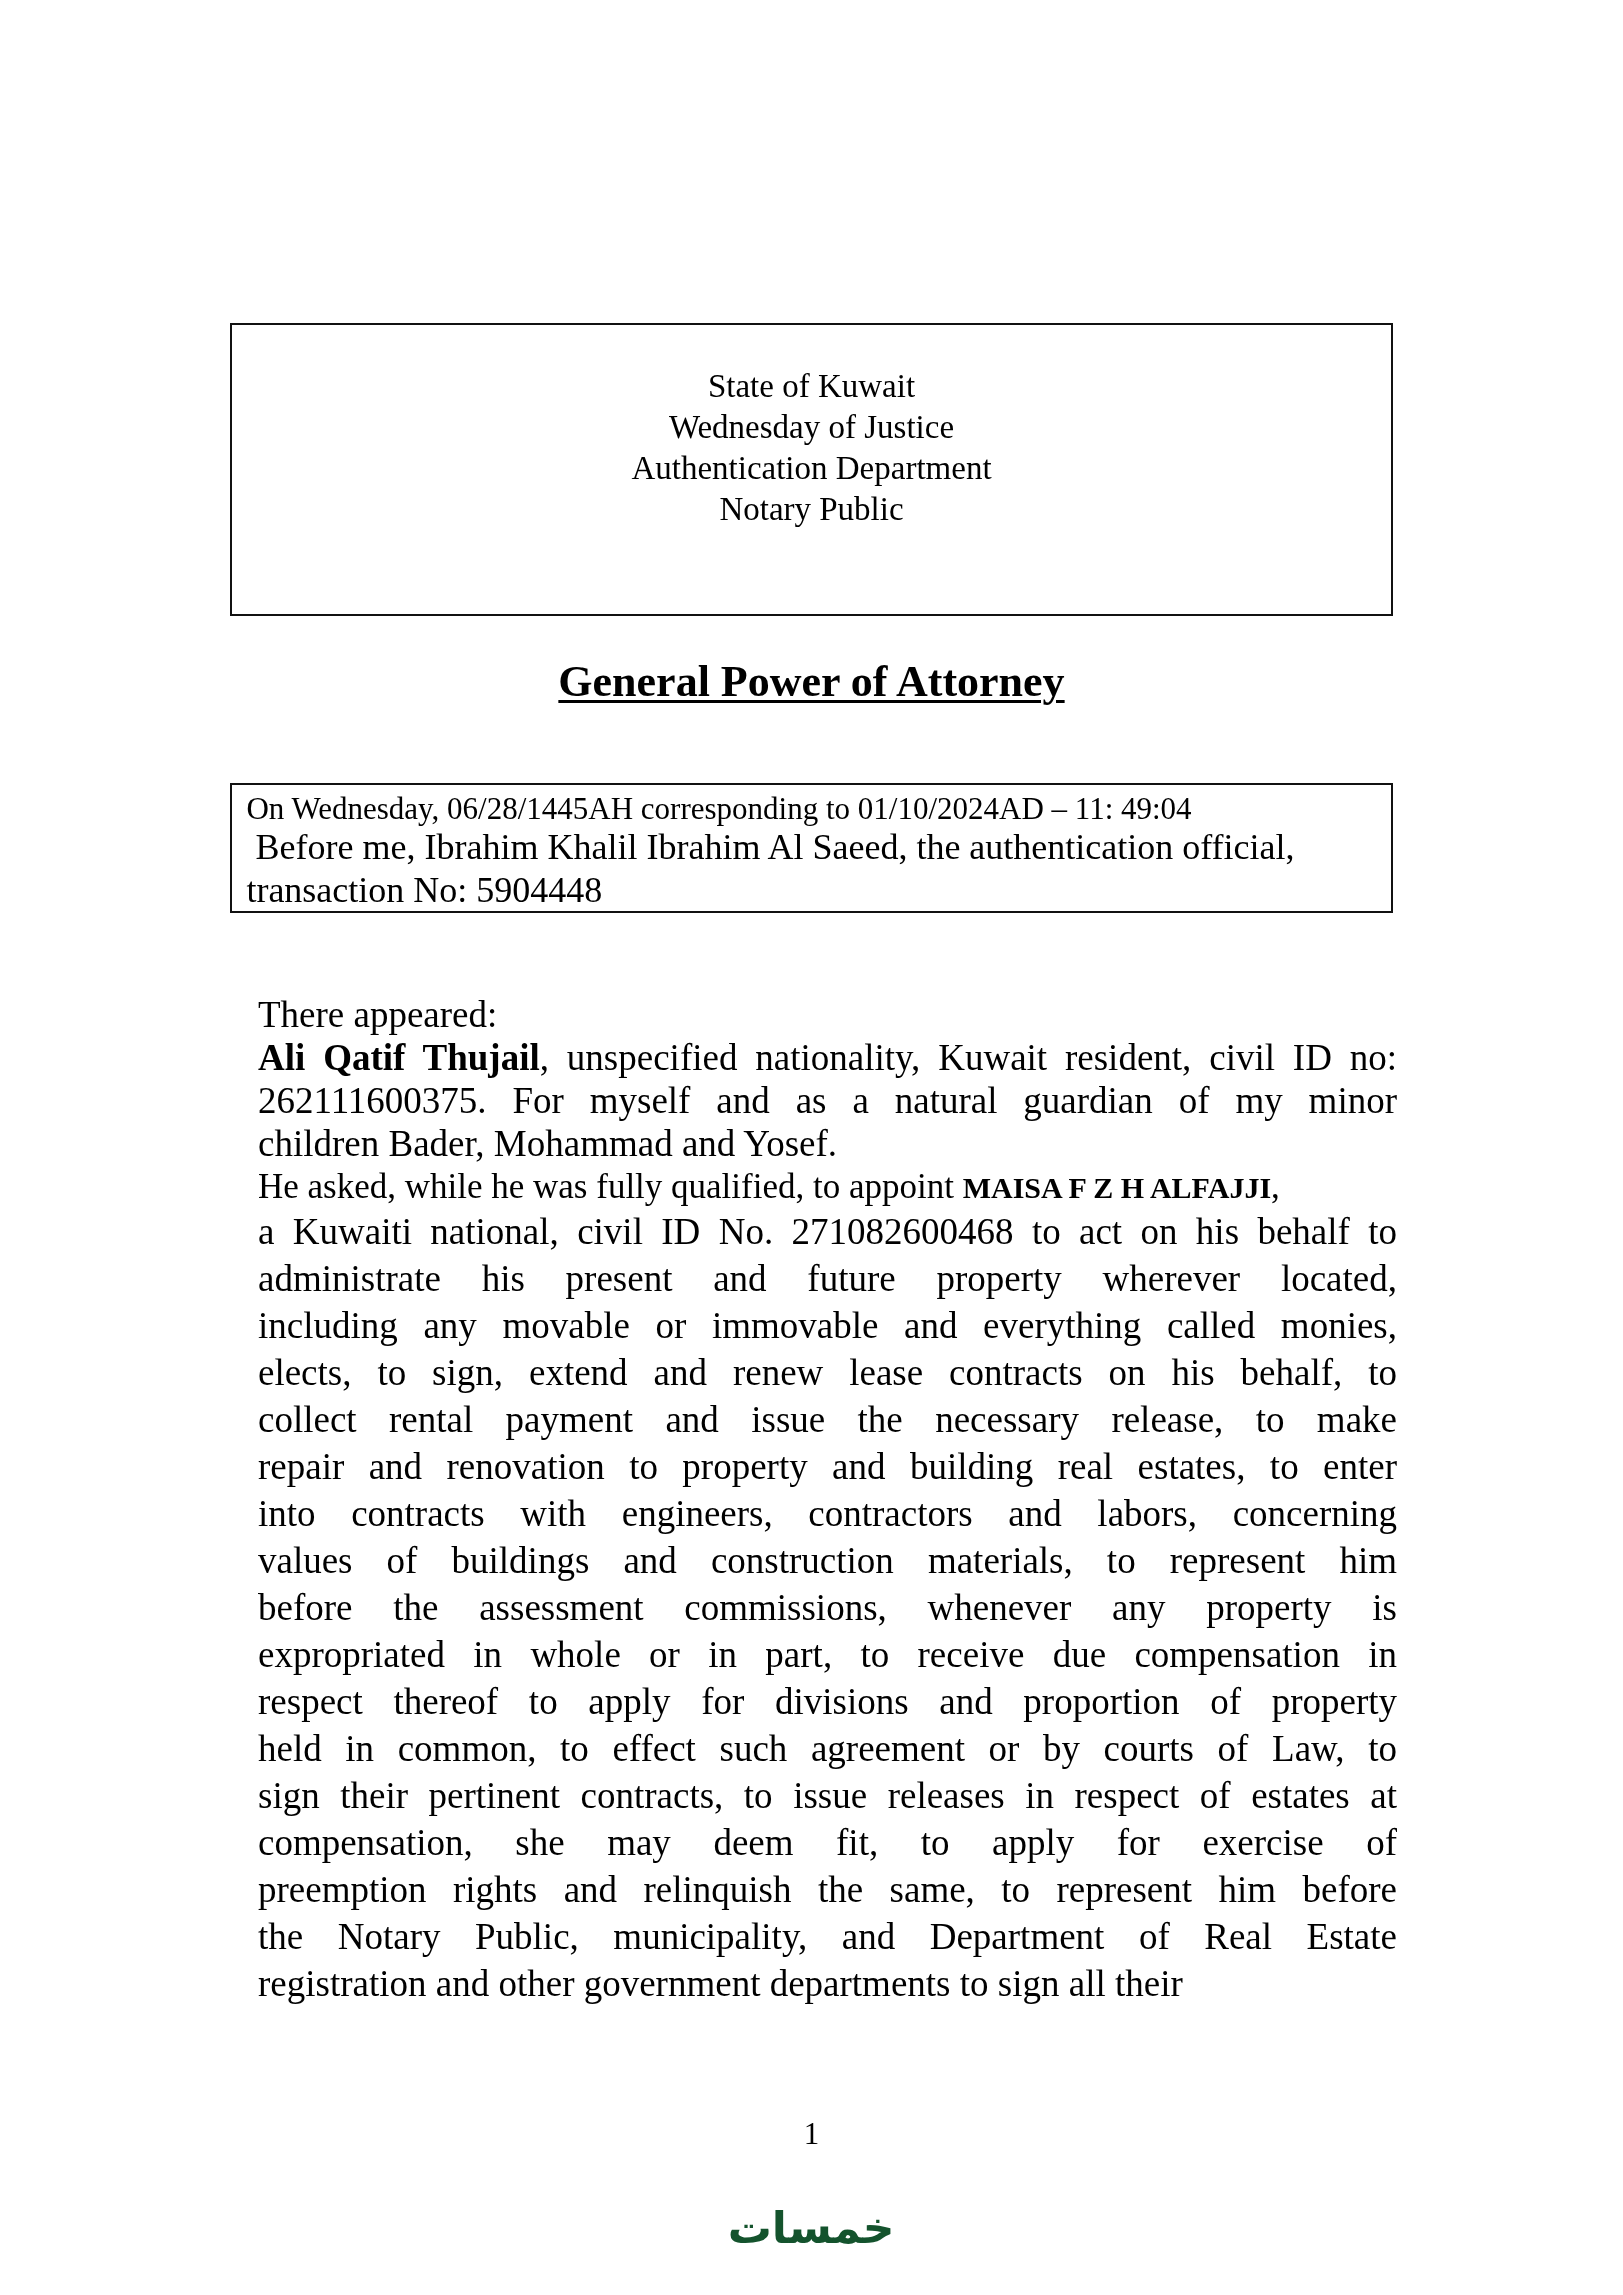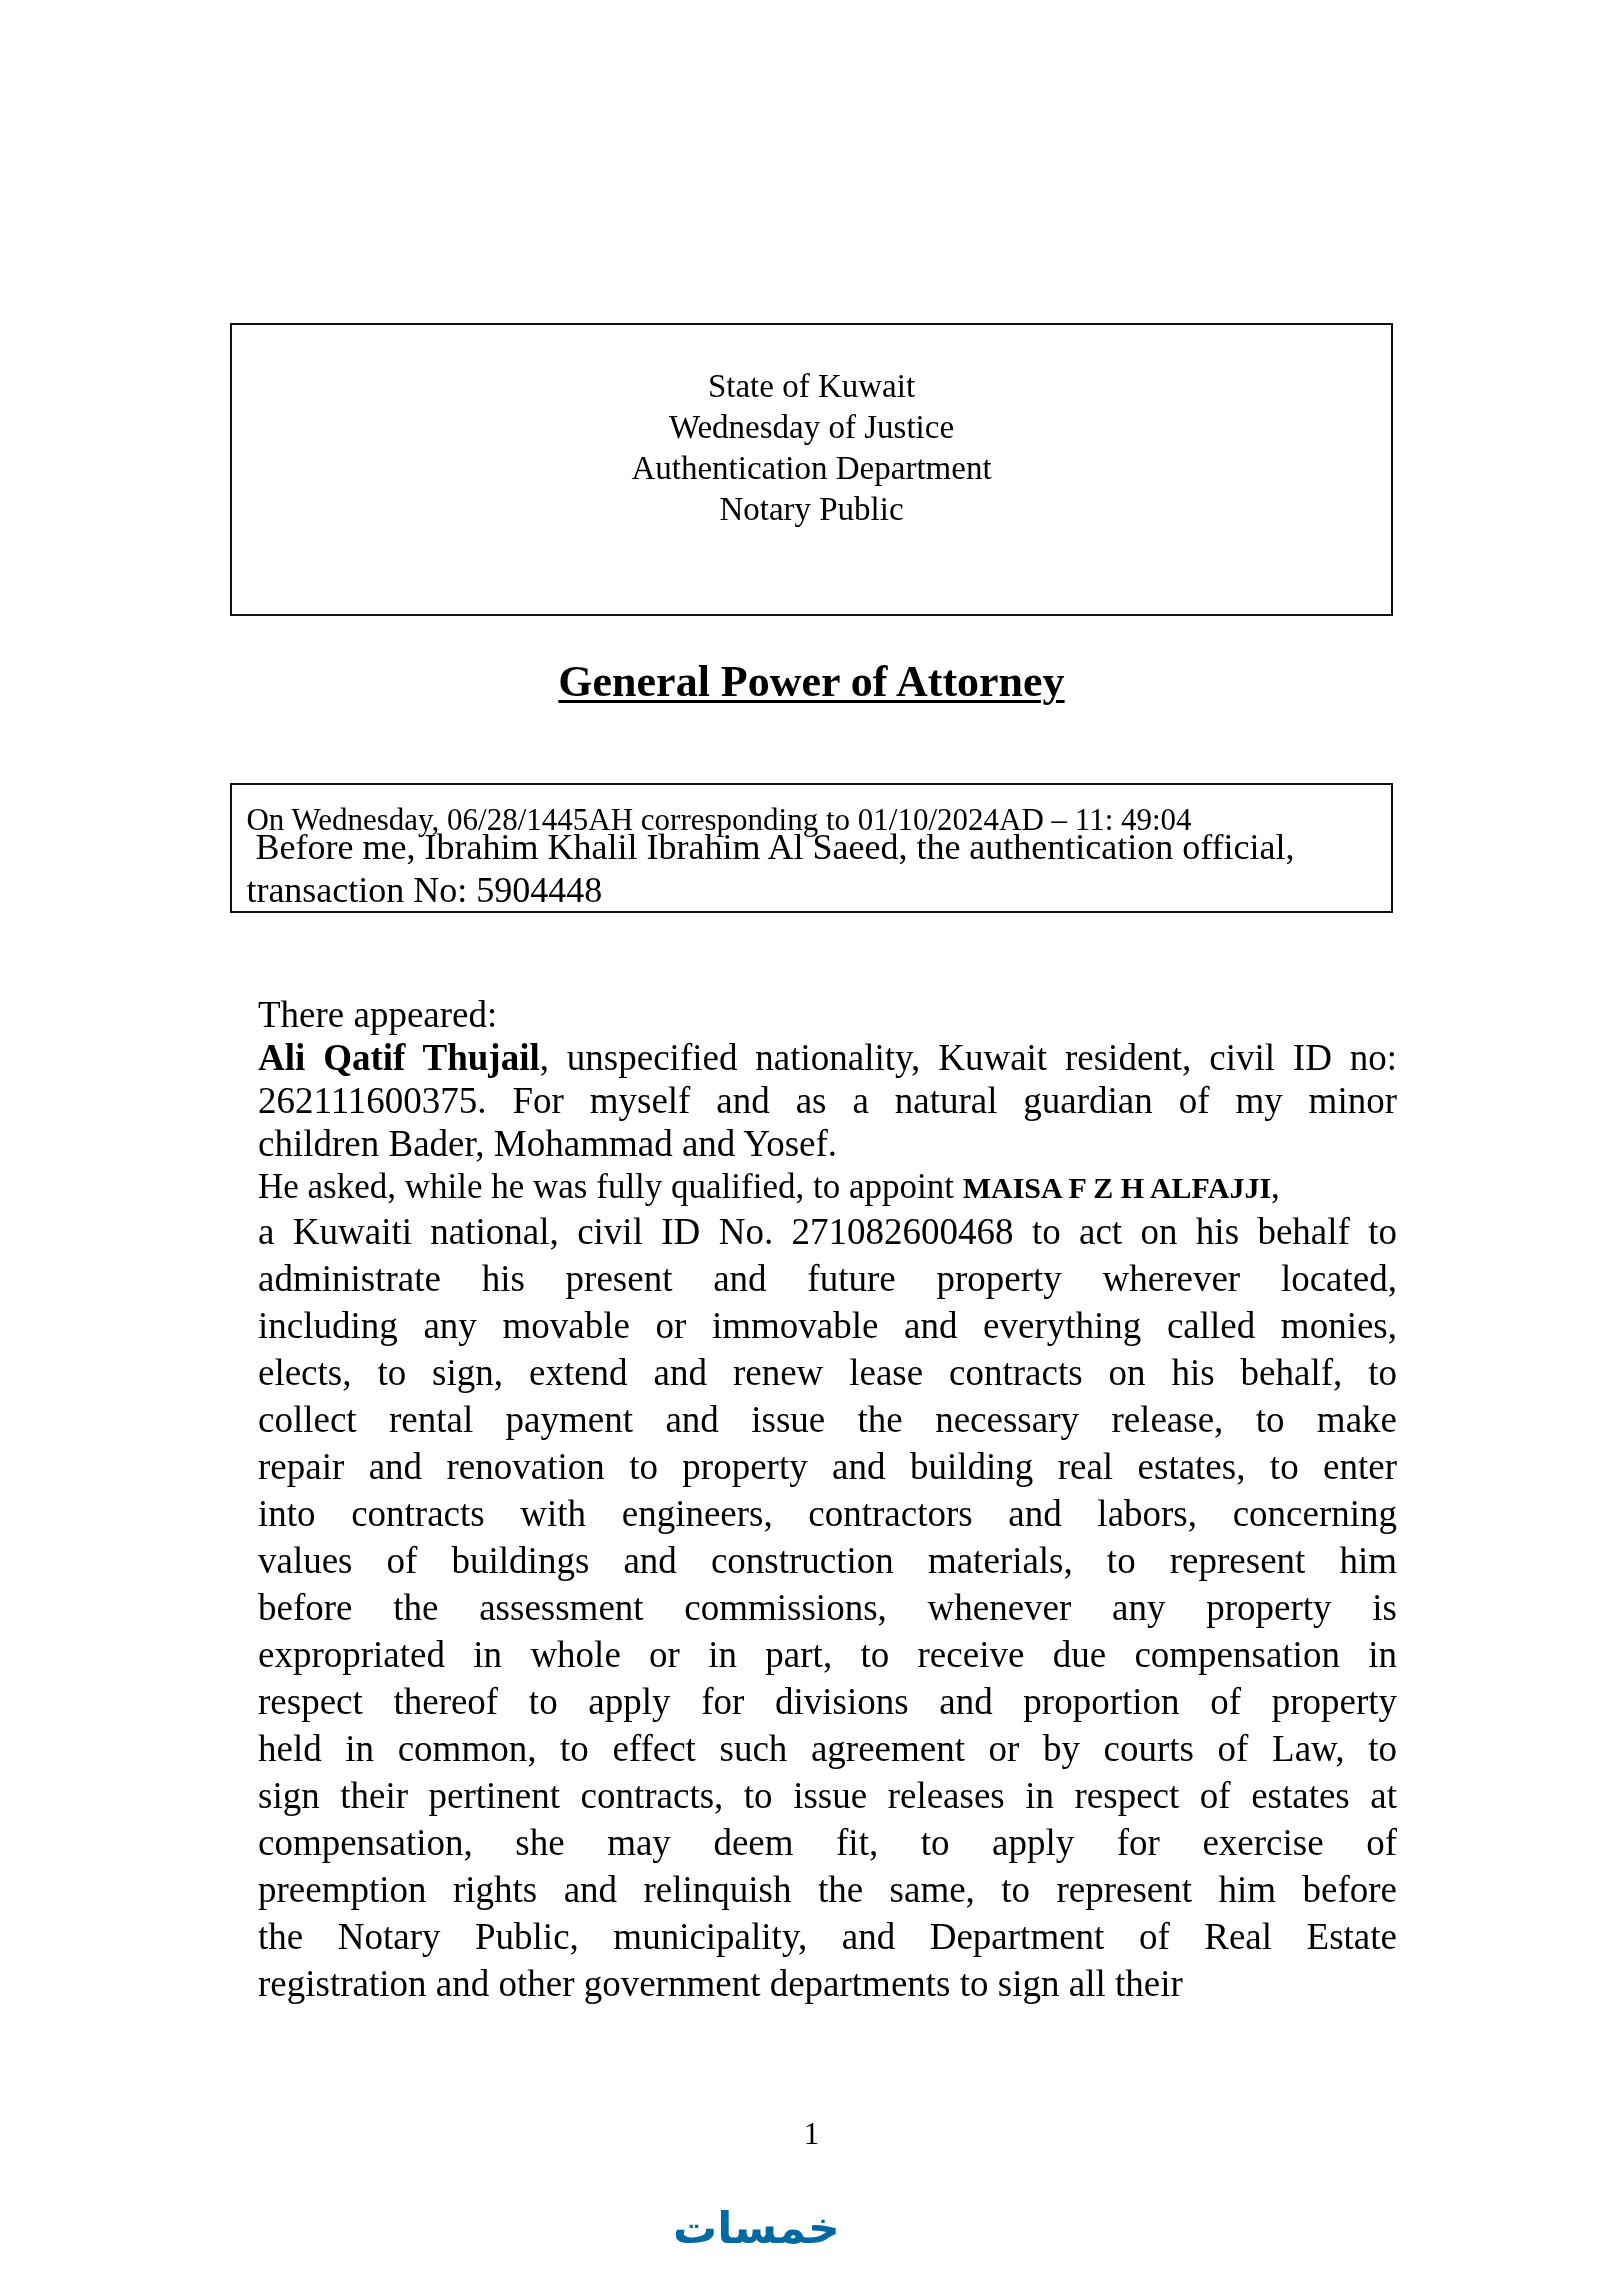--- a/index.html
+++ b/index.html
@@ -67,21 +67,21 @@
       top: 783px;
       width: 1163px;
       height: 130px;
       box-sizing: border-box;
       border: 2px solid #111111;
       padding: 0 0 0 14.4px;
     }
     .txn-line1 {
       position: absolute;
       left: 14.4px;
-      top: 16px;
+      top: 5px;
       font-size: 31px;
       line-height: 37px;
       white-space: nowrap;
     }
     .txn-line2 {
       position: absolute;
       left: 14.4px;
       top: 41px;
       font-size: 36px;
       line-height: 42px;
@@ -127,30 +127,30 @@
     .page-number {
       position: absolute;
       left: 0; width: 1623px;
       top: 2114px;
       text-align: center;
       font-size: 31px;
       line-height: 39px;
     }
     .watermark {
       position: absolute;
-      left: 673px;
+      left: 713px;
       top: 2205px;
       width: 196px;
       height: 46px;
-      color: #0369a1;
+      color: #14532d;
       font-family: "DejaVu Sans", sans-serif;
       font-size: 44px;
       font-weight: bold;
       line-height: 46px;
-      text-align: left;
+      text-align: center;
       direction: rtl;
       white-space: nowrap;
     }
   </style>
 </head>
 <body>
 
 <div class="page">
 
   <div class="header-box">

